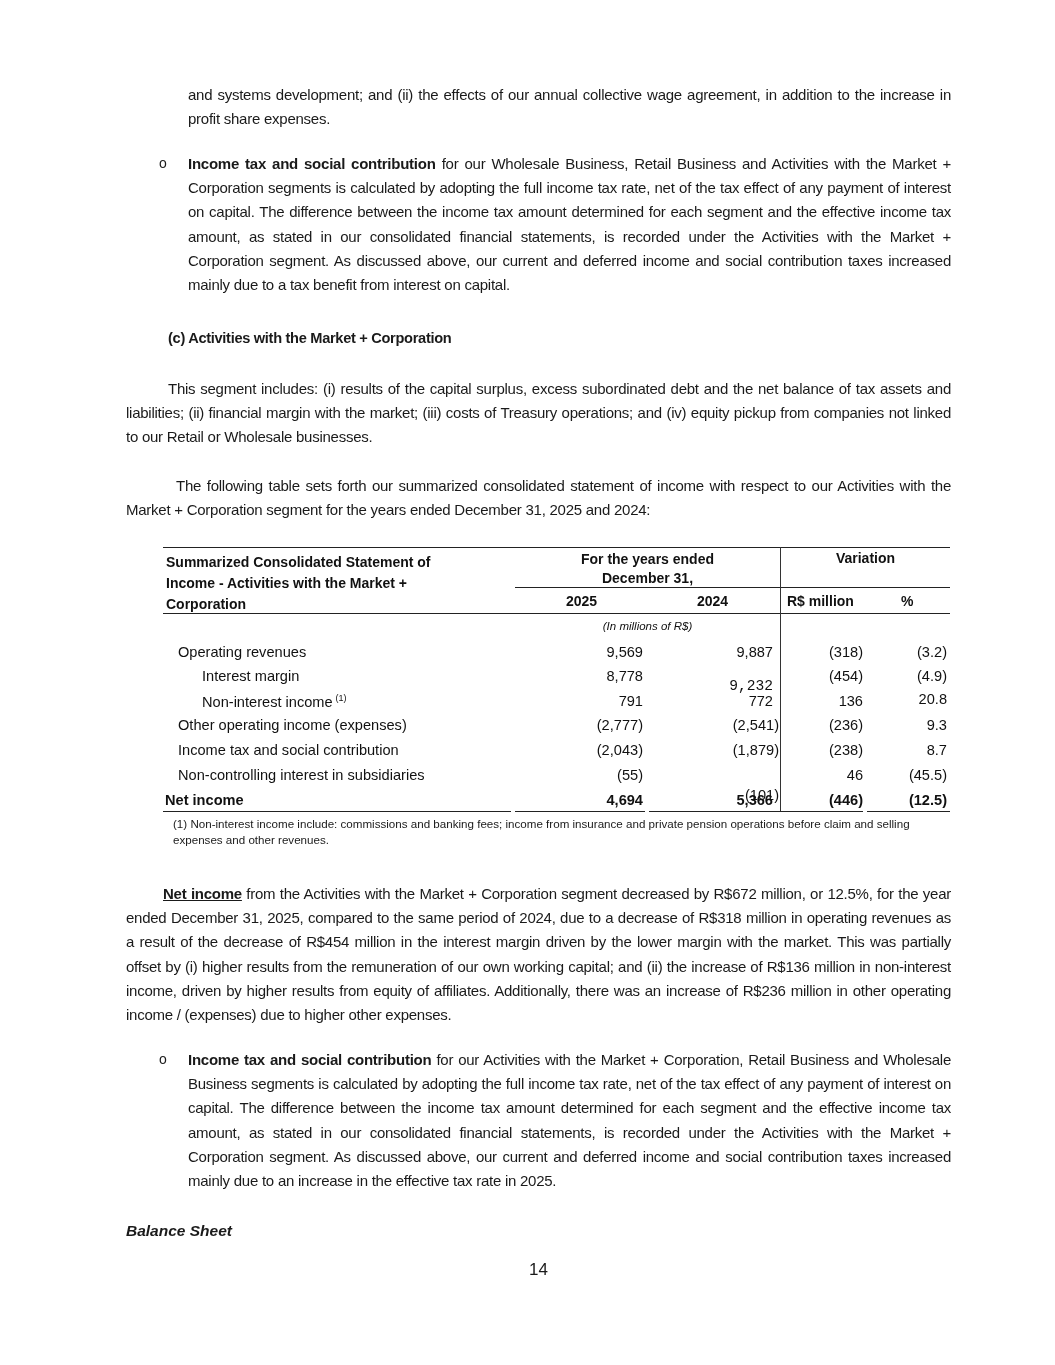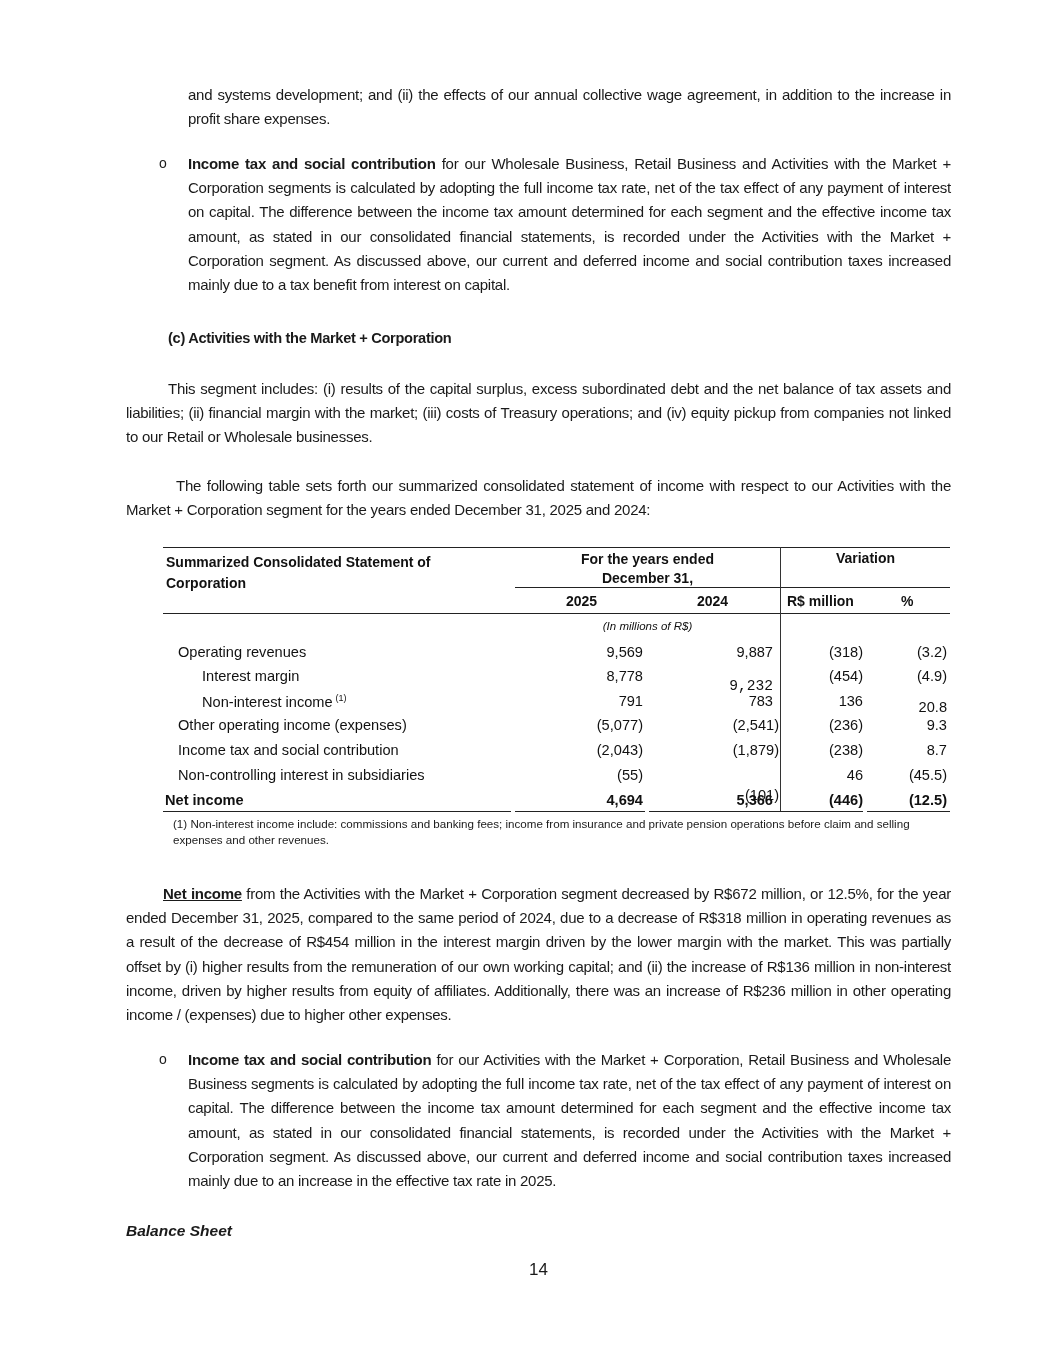--- a/index.html
+++ b/index.html
@@ -62,20 +62,21 @@
     <div class="hline" style="left:0; top:66px; width:787px;"></div>
     <div class="hline" style="left:0; top:264px; width:348px;"></div>
     <div class="hline" style="left:352px; top:264px; width:130px;"></div>
     <div class="hline" style="left:486px; top:264px; width:214px;"></div>
     <div class="hline" style="left:704px; top:264px; width:83px;"></div>
 
     <div class="vline" style="left:617px; top:0; height:264px;"></div>
 
     <div class="cell hdr" style="left:3px; top:5px; line-height:21px;">
       <div>Summarized Consolidated Statement of</div>
+      <div>Income - Activities with the Market +</div>
       <div>Corporation</div>
     </div>
     <div class="cell hdr ctr" style="left:352px; top:3px; width:265px; line-height:19px;">
       <div>For the years ended</div>
       <div>December 31,</div>
     </div>
     <div class="cell hdr ctr" style="left:620px; top:3px; width:165px;">Variation</div>
     <div class="cell hdr" style="left:403px; top:46px;">2025</div>
     <div class="cell hdr" style="left:534px; top:46px;text-align:right;">2024</div>
     <div class="cell hdr" style="left:624px; top:46px;">R$ million</div>
@@ -89,26 +90,26 @@
     <div class="cell num" style="left:700px; top:97px; width:84px;">(3.2)</div>
 
     <div class="cell" style="left:39px; top:121px;">Interest margin</div>
     <div class="cell num" style="left:380px; top:121px; width:100px;">8,778</div>
     <div class="cell num" style="left:510px; top:131px; width:100px;font-family:Liberation Mono, monospace;">9,232</div>
     <div class="cell num" style="left:620px; top:121px; width:80px;">(454)</div>
     <div class="cell num" style="left:700px; top:121px; width:84px;">(4.9)</div>
 
     <div class="cell" style="left:39px; top:146px;"><span>Non-interest income</span><span class="sup">(1)</span></div>
     <div class="cell num" style="left:380px; top:146px; width:100px;">791</div>
-    <div class="cell num" style="left:510px; top:146px; width:100px;">783</div>
+    <div class="cell num" style="left:510px; top:146px; width:100px;">772</div>
     <div class="cell num" style="left:620px; top:146px; width:80px;">136</div>
-    <div class="cell num" style="left:700px; top:152px; width:84px;">20.8</div>
+    <div class="cell num" style="left:700px; top:144px; width:84px;">20.8</div>
 
     <div class="cell" style="left:15px; top:170px;">Other operating income (expenses)</div>
-    <div class="cell num" style="left:380px; top:170px; width:100px;">(5,077)</div>
+    <div class="cell num" style="left:380px; top:170px; width:100px;">(2,777)</div>
     <div class="cell num" style="left:510px; top:170px; width:106px;">(2,541)</div>
     <div class="cell num" style="left:620px; top:170px; width:80px;">(236)</div>
     <div class="cell num" style="left:700px; top:170px; width:84px;">9.3</div>
 
     <div class="cell" style="left:15px; top:195px;">Income tax and social contribution</div>
     <div class="cell num" style="left:380px; top:195px; width:100px;">(2,043)</div>
     <div class="cell num" style="left:510px; top:195px; width:106px;">(1,879)</div>
     <div class="cell num" style="left:620px; top:195px; width:80px;">(238)</div>
     <div class="cell num" style="left:700px; top:195px; width:84px;">8.7</div>
 

